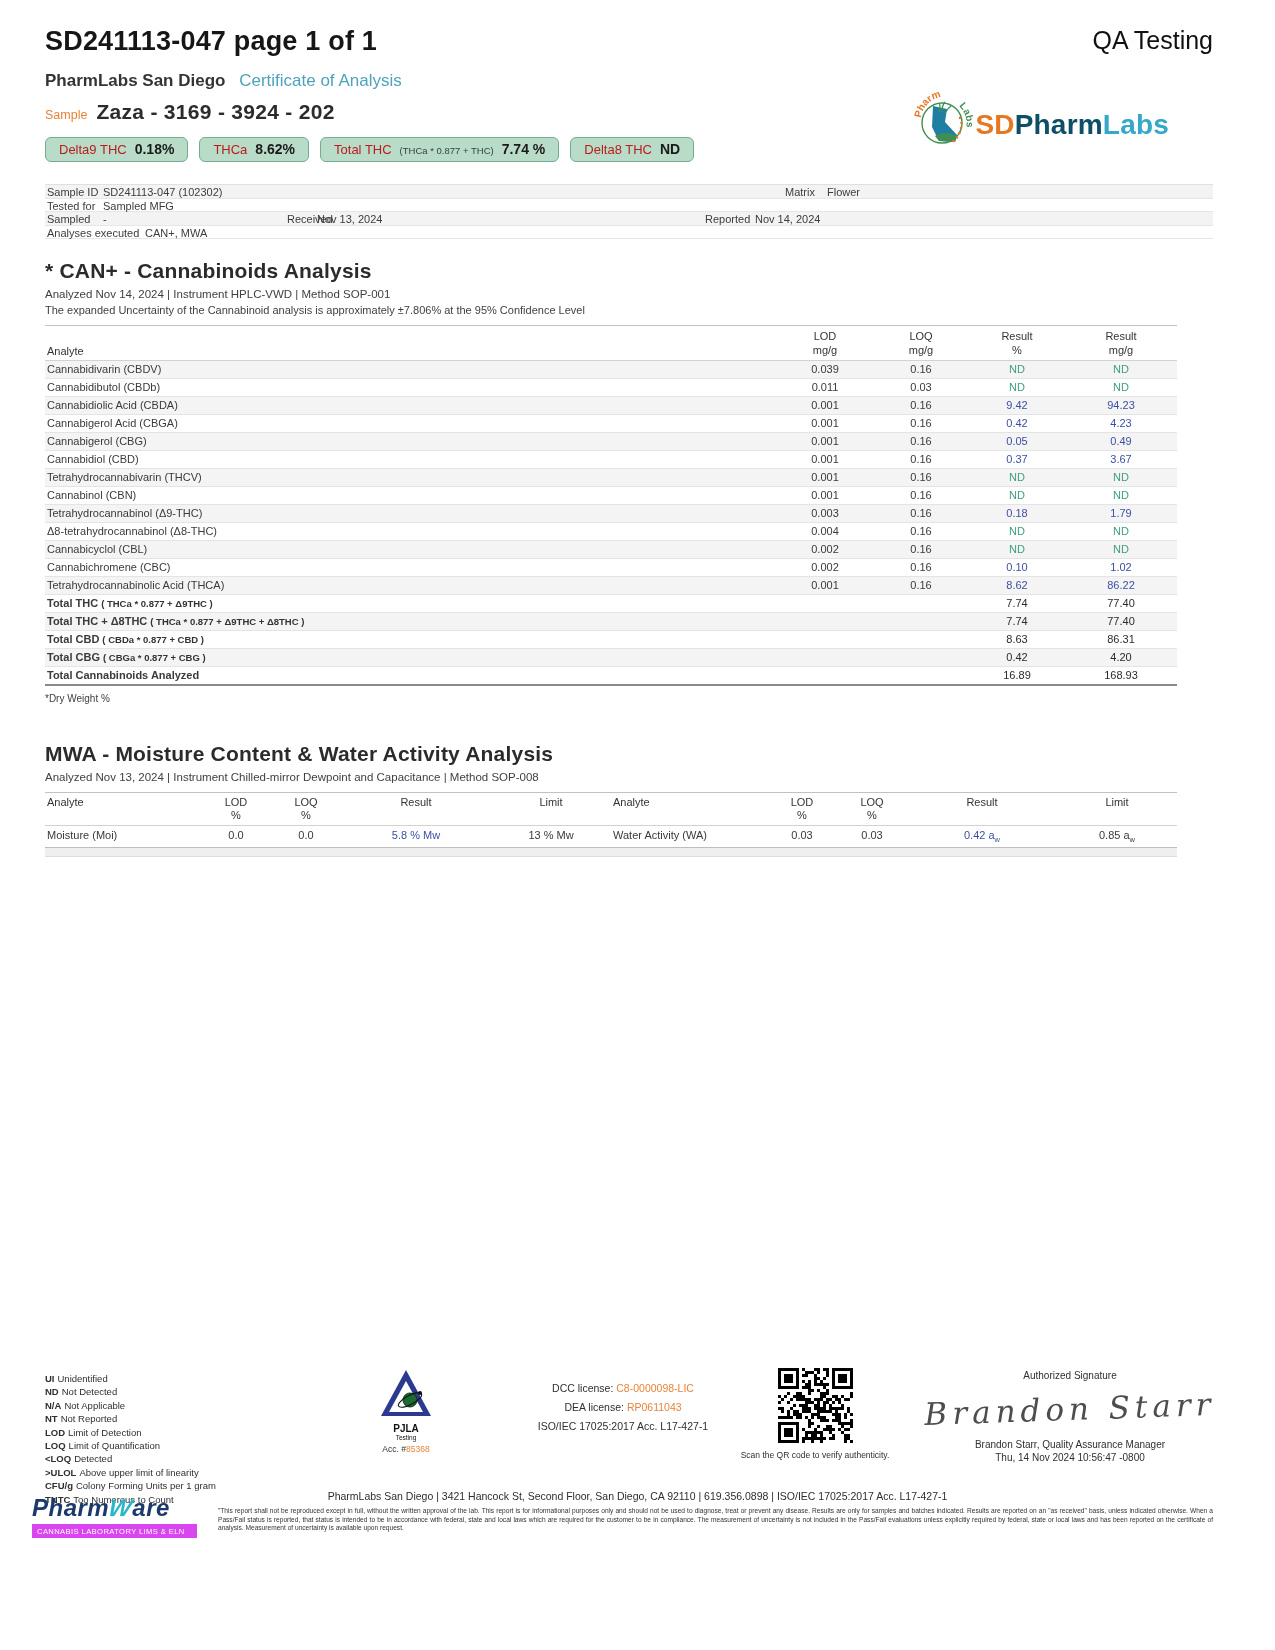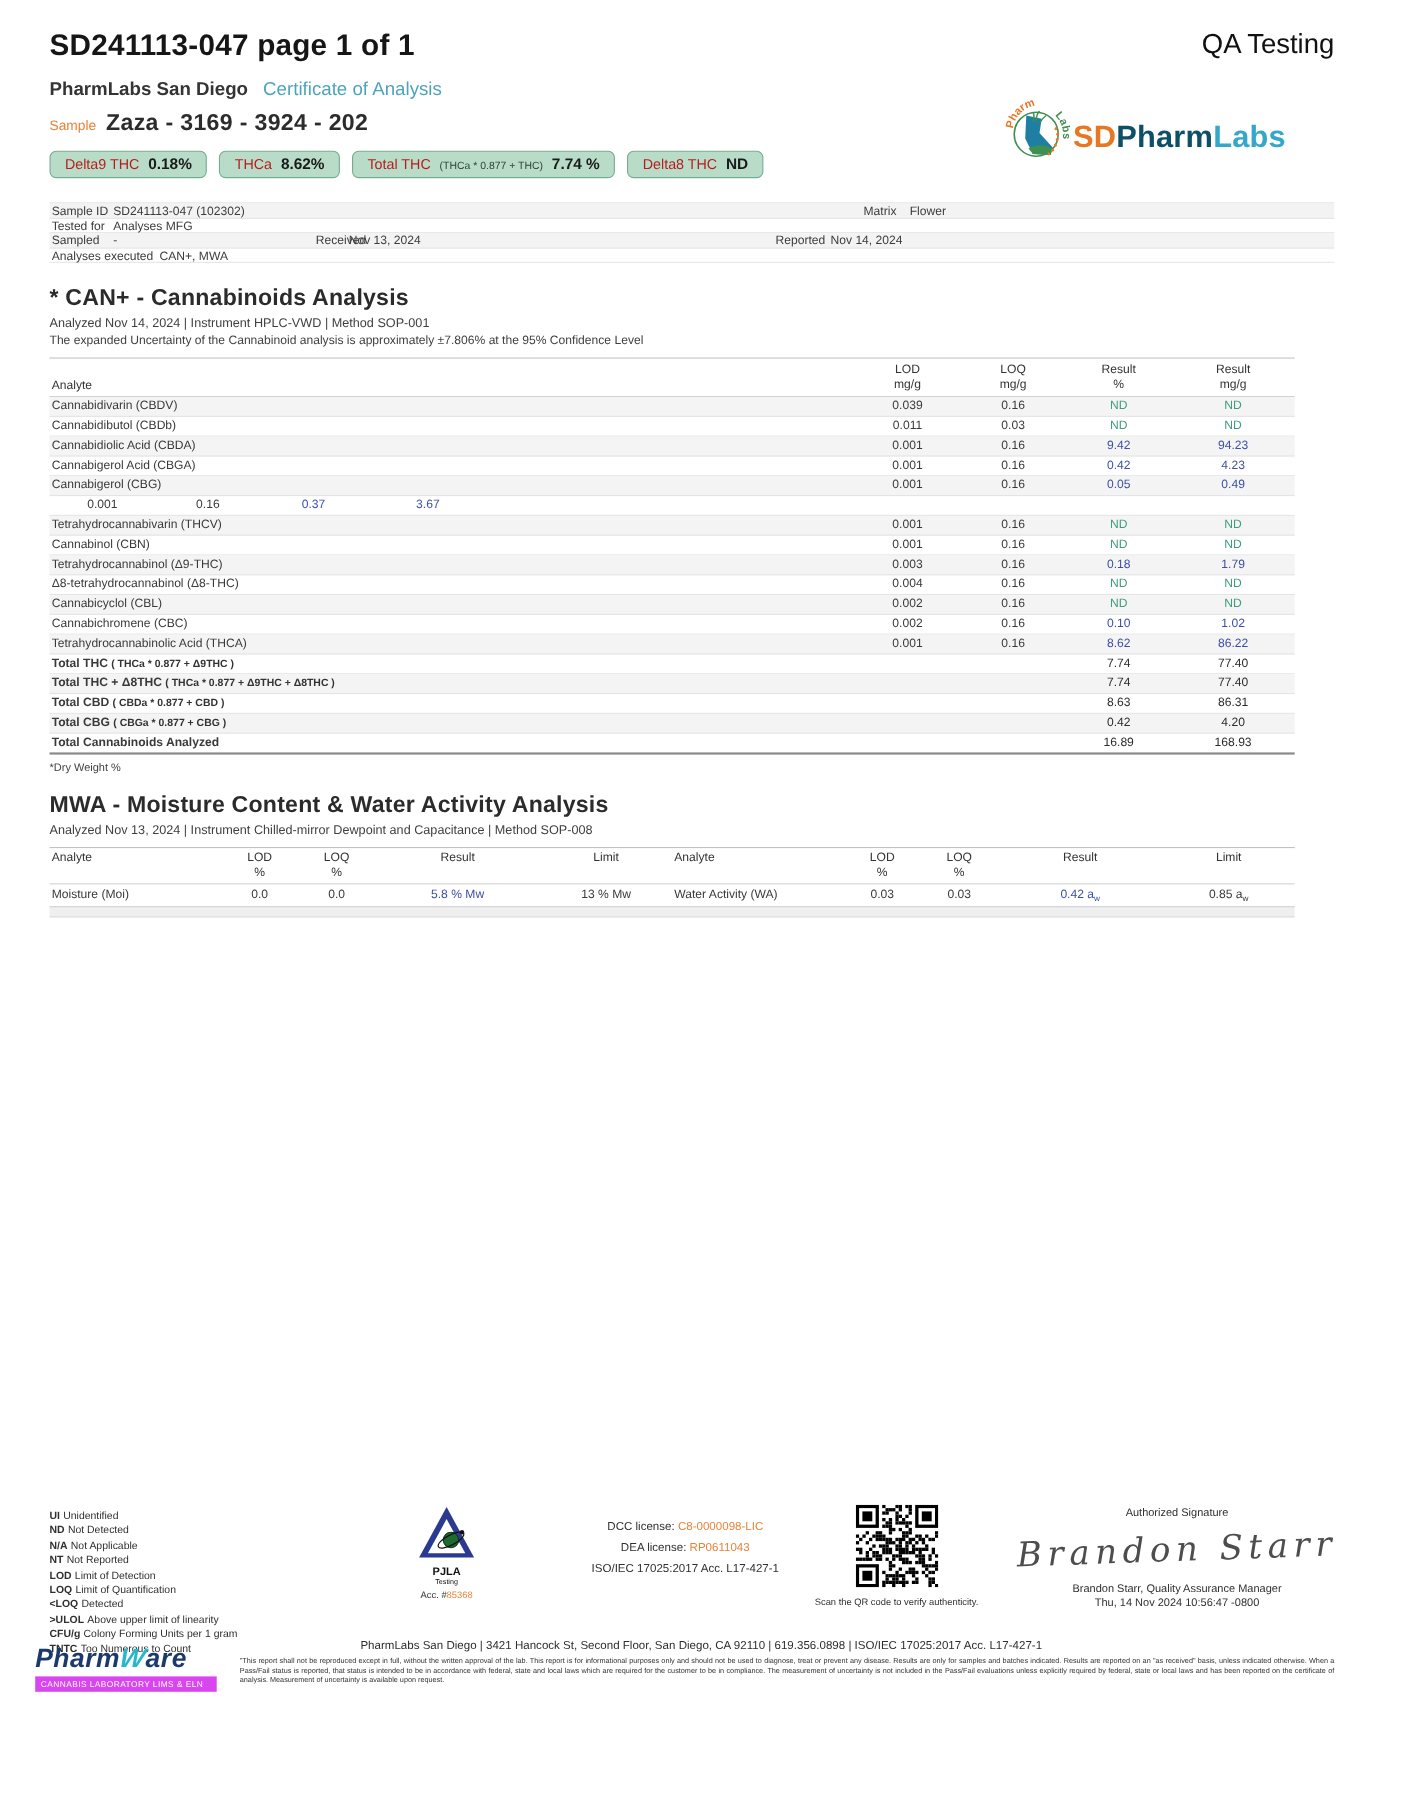--- a/index.html
+++ b/index.html
@@ -63,21 +63,21 @@
   .c-body > div:last-of-type { border-bottom:2.5px solid #8a8a8a; }
   .a-formula { font-size:9.5px; font-weight:600; color:#333; margin-left:3px; }
   .a-formula:empty { display:none; }
   .kind-total .a-name { font-weight:600; }
   .val { color:#3c4fa5; }
   .val.nd { color:#3f9e7d; }
   .kind-total .val { color:#2b2b2b; }
   .dry-note { font-size:10px; color:#3f3f3f; margin-top:7px; }
 
   
-  .sec-mwa { margin-top:16px; }
+  .sec-mwa { margin-top:38px; }
   .mwa-table { margin-top:9px; }
   .mwa-head, .mwa-row { display:flex; }
   .mwa-head { border-top:1px solid #c2c2c2; border-bottom:1px solid #d2d2d2; padding:3px 0; font-size:11px; color:#333; align-items:flex-end; }
   .mwa-row { padding:3px 0; border-bottom:1px solid #bdbdbd; font-size:11px; color:#3a3a3a; }
   .mwa-half { width:50%; display:flex; align-items:baseline; }
   .m-analyte { flex:1; text-align:left; padding-left:2px; }
   .m-sm { width:70px; text-align:center; }
   .m-md { width:150px; text-align:center; }
   .m-lim { width:120px; text-align:center; }
   .mwa-stripe { height:9px; background:#efefef; border-bottom:1px solid #dcdcdc; }
@@ -198,21 +198,21 @@
 
   <div class="info-table">
     <div class="i-row">
       <span class="c p0">Sample ID</span>
       <span class="c p58">SD241113-047 (102302)</span>
       <span class="c p740">Matrix</span>
       <span class="c p782">Flower</span>
     </div>
     <div class="i-row">
       <span class="c p0">Tested for</span>
-      <span class="c p58">Analyses MFG</span>
+      <span class="c p58">Sampled MFG</span>
     </div>
     <div class="i-row">
       <span class="c p0">Sampled</span>
       <span class="c p58">-</span>
       <span class="c p225">Received</span>
       <span class="c p272">Nov 13, 2024</span>
       <span class="c p660">Reported</span>
       <span class="c p710">Nov 14, 2024</span>
     </div>
     <div class="i-row">
@@ -270,20 +270,21 @@
 
           <div class="c-row">
             <span class="col-analyte"><span class="a-name">Cannabigerol (CBG)</span></span>
             <span class="col-num">0.001</span>
             <span class="col-num">0.16</span>
             <span class="col-num val">0.05</span>
             <span class="col-last val">0.49</span>
           </div>
 
           <div class="c-row">
+            <span class="col-analyte"><span class="a-name">Cannabidiol (CBD)</span></span>
             <span class="col-num">0.001</span>
             <span class="col-num">0.16</span>
             <span class="col-num val">0.37</span>
             <span class="col-last val">3.67</span>
           </div>
 
           <div class="c-row">
             <span class="col-analyte"><span class="a-name">Tetrahydrocannabivarin (THCV)</span></span>
             <span class="col-num">0.001</span>
             <span class="col-num">0.16</span>

